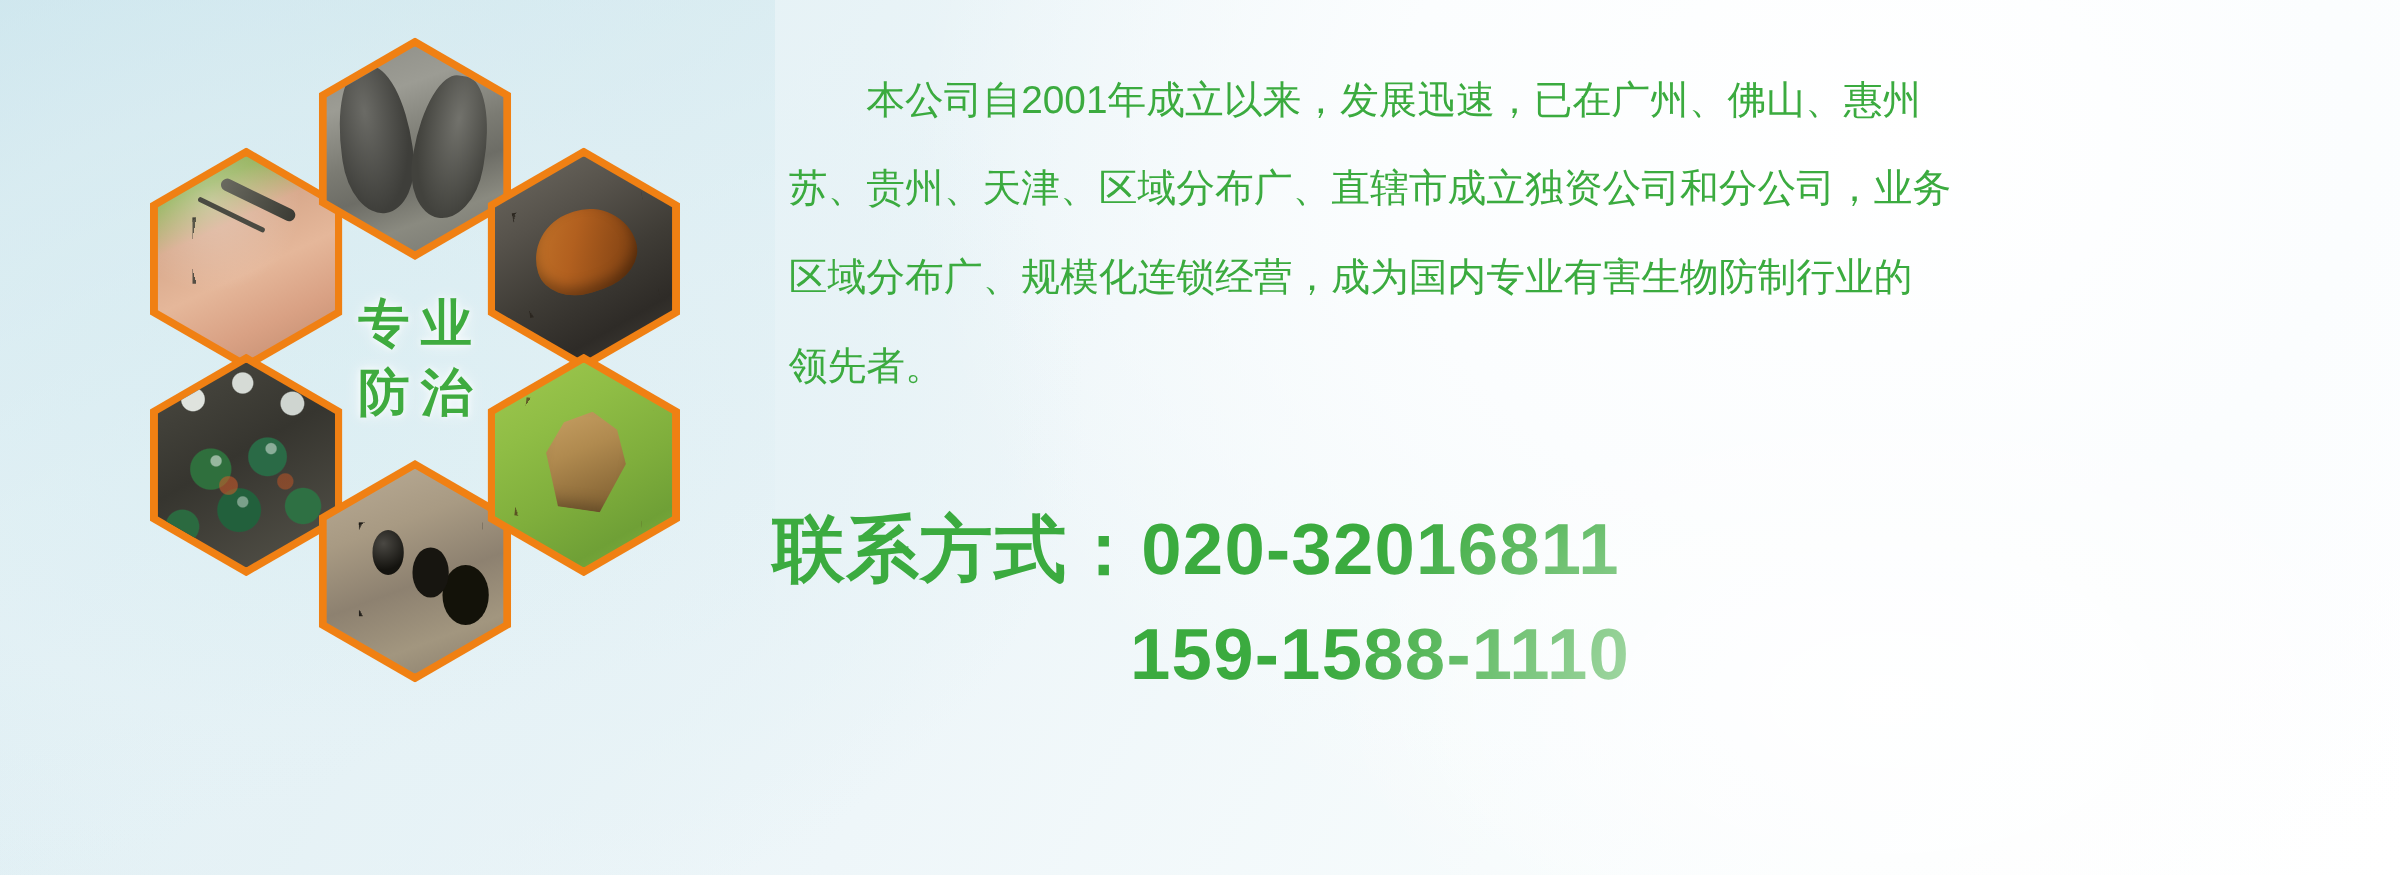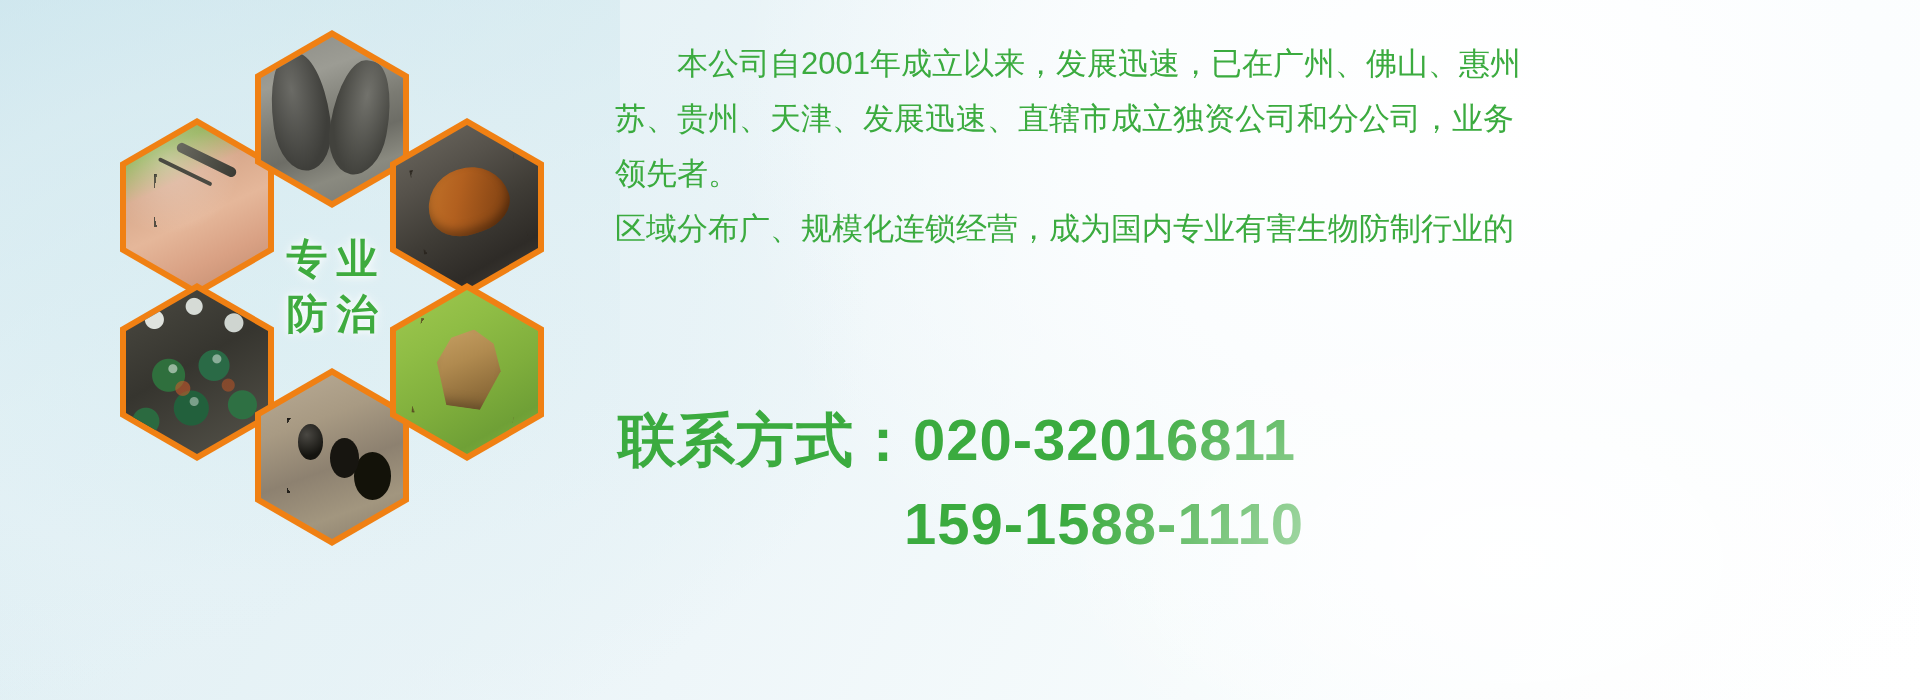--- a/index.html
+++ b/index.html
@@ -164,21 +164,21 @@
       linear-gradient(118deg, rgba(80,58,28,.75) 0 3px, rgba(0,0,0,0) 3px);
     transform:rotate(6deg);
   }
 
   
   .copy{position:absolute;left:615px;top:36px;width:1290px;}
   .intro{
     color:#3bab3f;font-size:31px;line-height:55px;letter-spacing:0px;font-weight:500;
     text-align:justify;text-align-last:left;
   }
-  .intro p{margin:0;}
+  .intro p{margin:16px;}
   .intro p.first{text-indent:62px;}
 
   .contact{position:absolute;left:618px;top:398px;width:1290px;}
   .contact .line{
     color:#3bab3f;font-size:58px;line-height:84px;font-weight:bold;letter-spacing:1px;
     white-space:nowrap;
   }
   .contact .line2{padding-left:286px;}
 </style>
 </head>
@@ -226,23 +226,23 @@
 
     <div class="hex center-label">
       <span class="word">专业</span>
       <span class="word">防治</span>
     </div>
   </div>
 
   <div class="copy">
     <div class="intro">
       <p class="first">本公司自2001年成立以来，发展迅速，已在广州、佛山、惠州</p>
-      <p>苏、贵州、天津、发展迅速、直辖市成立独资公司和分公司，业务</p>
+      <p>苏、贵州、天津、区域分布广、直辖市成立独资公司和分公司，业务</p>
+      <p>区域分布广、规模化连锁经营，成为国内专业有害生物防制行业的</p>
       <p>领先者。</p>
-      <p>区域分布广、规模化连锁经营，成为国内专业有害生物防制行业的</p>
     </div>
   </div>
 
   <div class="contact">
     <div class="line line1">联系方式：020-32016811</div>
     <div class="line line2">159-1588-1110</div>
   </div>
 
 </div>
 

